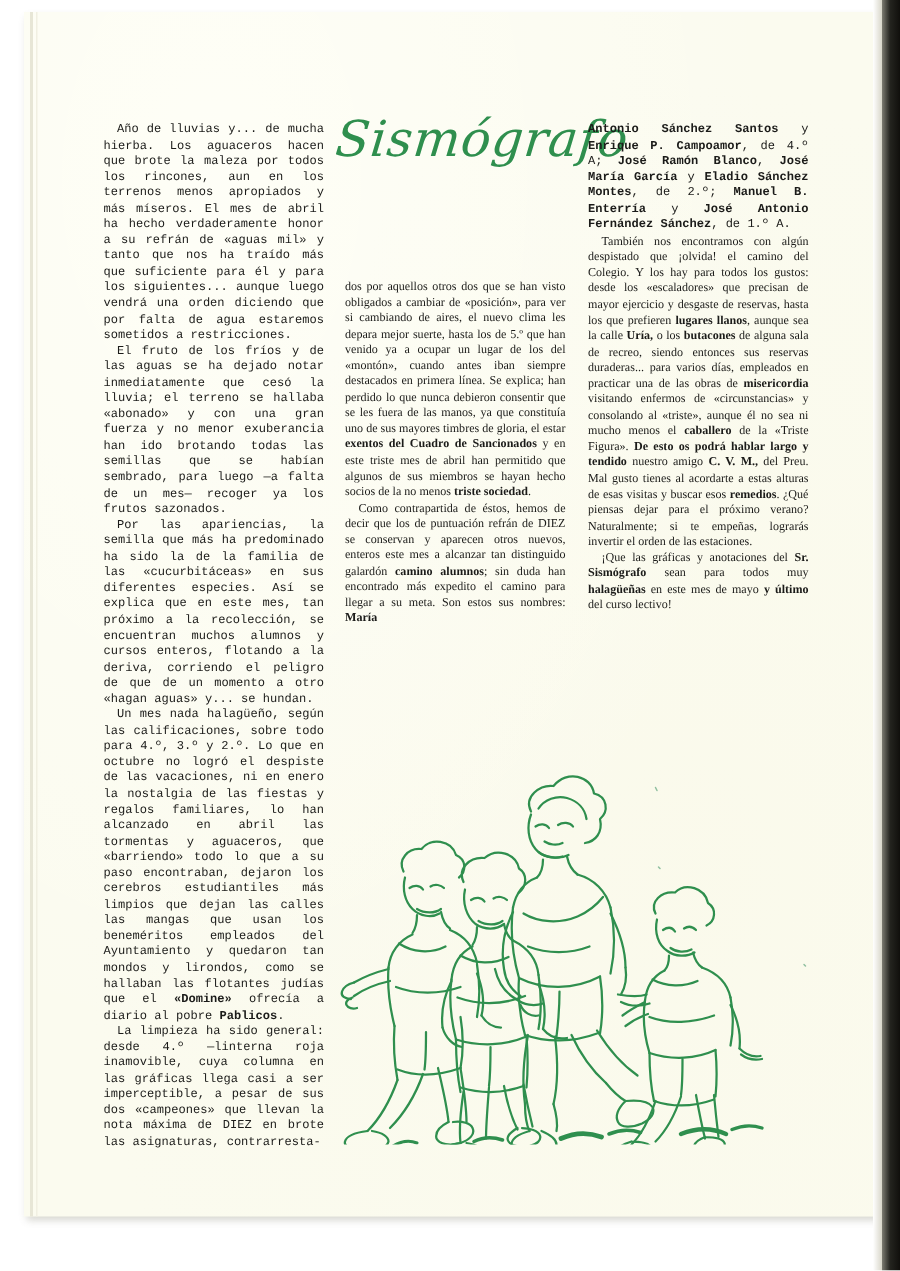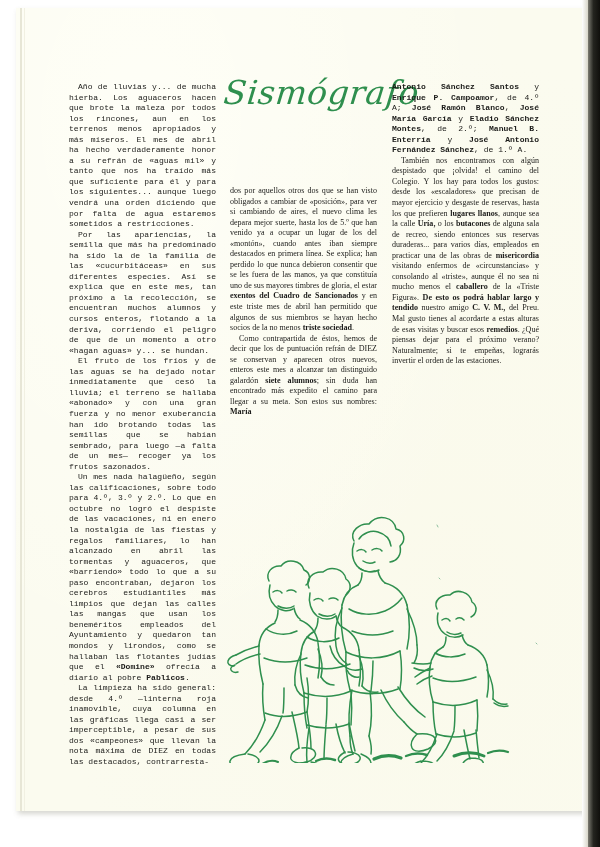--- a/index.html
+++ b/index.html
@@ -154,51 +154,54 @@
 
   <div class="page">
     <div class="paper-tone"></div>
     <div class="page-binding"></div>
     <div class="page-binding2"></div>
 
     <div class="columns">
 
       <div class="col col-1">
         <p>Año de lluvias y... de mucha hierba. Los aguaceros hacen que brote la maleza por todos los rincones, aun en los terrenos menos apropiados y más míseros. El mes de abril ha hecho verdaderamente honor a su refrán de «aguas mil» y tanto que nos ha traído más que suficiente para él y para los siguientes... aunque luego vendrá una orden diciendo que por falta de agua estaremos sometidos a restricciones.</p>
+        <p>El fruto de los fríos y de las aguas se ha dejado notar inmediatamente que cesó la lluvia; el terreno se hallaba «abonado» y con una gran fuerza y no menor exuberancia han ido brotando todas las semillas que se habían sembrado, para luego —a falta de un mes— recoger ya los frutos sazonados.</p>
         <p>Por las apariencias, la semilla que más ha predominado ha sido la de la familia de las «cucurbitáceas» en sus diferentes especies. Así se explica que en este mes, tan próximo a la recolección, se encuentran muchos alumnos y cursos enteros, flotando a la deriva, corriendo el peligro de que de un momento a otro «hagan aguas» y... se hundan.</p>
-        <p>El fruto de los fríos y de las aguas se ha dejado notar inmediatamente que cesó la lluvia; el terreno se hallaba «abonado» y con una gran fuerza y no menor exuberancia han ido brotando todas las semillas que se habían sembrado, para luego —a falta de un mes— recoger ya los frutos sazonados.</p>
         <p>
           <span>Un mes nada halagüeño, según las calificaciones, sobre todo para 4.º, 3.º y 2.º. Lo que en octubre no logró el despiste de las vacaciones, ni en enero la nostalgia de las fiestas y regalos familiares, lo han alcanzado en abril las tormentas y aguaceros, que «barriendo» todo lo que a su paso encontraban, dejaron los cerebros estudiantiles más limpios que dejan las calles las mangas que usan los beneméritos empleados del Ayuntamiento y quedaron tan mondos y lirondos, como se hallaban las flotantes judías que el </span><b>«Domine»</b><span> ofrecía a diario al pobre </span><b>Pablicos</b><span>.</span>
         </p>
         <p>
-          <span>La limpieza ha sido general: desde 4.º —linterna roja inamovible, cuya columna en las gráficas llega casi a ser imperceptible, a pesar de sus dos «campeones» que llevan la nota máxima de </span><span>DIEZ</span><span> en todas las destacados, contrarresta-</span>
+          <span>La limpieza ha sido general: desde 4.º —linterna roja inamovible, cuya columna en las gráficas llega casi a ser imperceptible, a pesar de sus dos «campeones» que llevan la nota máxima de </span><span>DIEZ</span><span> en brote las asignaturas, contrarresta-</span>
         </p>
       </div>
 
       <div class="col col-2">
         <div class="title-area">
           <div class="masthead">
             <div class="masthead-text">Sismógrafo</div>
           </div>
         </div>
 
         <p class="noindent">
           <span>dos por aquellos otros dos que se han visto obligados a cambiar de «posición», para ver si cambiando de aires, el nuevo clima les depara mejor suerte, hasta los de 5.º que han venido ya a ocupar un lugar de los del «montón», cuando antes iban siempre destacados en primera línea. Se explica; han perdido lo que nunca debieron consentir que se les fuera de las manos, ya que constituía uno de sus mayores timbres de gloria, el estar </span><b>exentos del Cuadro de Sancionados</b><span> y en este triste mes de abril han permitido que algunos de sus miembros se hayan hecho socios de la no menos </span><b>triste sociedad</b><span>.</span>
         </p>
         <p>
-          <span>Como contrapartida de éstos, hemos de decir que los de puntuación refrán de </span><span>DIEZ</span><span> se conservan y aparecen otros nuevos, enteros este mes a alcanzar tan distinguido galardón </span><b>siete alumnos</b><span>; sin duda han encontrado más expedito el camino para llegar a su meta. Son estos sus nombres: </span><b>María</b>
+          <span>Como contrapartida de éstos, hemos de decir que los de puntuación refrán de </span><span>DIEZ</span><span> se conservan y aparecen otros nuevos, enteros este mes a alcanzar tan distinguido galardón </span><b>camino alumnos</b><span>; sin duda han encontrado más expedito el camino para llegar a su meta. Son estos sus nombres: </span><b>María</b>
         </p>
       </div>
 
       <div class="col col-3">
         <p class="noindent lead-names">
           <b>Antonio Sánchez Santos</b><span> y </span><b>Enrique P. Campoamor</b><span>, de </span><span>4.º A</span><span>; </span><b>José Ramón Blanco</b><span>, </span><b>José María García</b><span> y </span><b>Eladio Sánchez Montes</b><span>, de </span><span>2.º</span><span>; </span><b>Manuel B. Enterría</b><span> y </span><b>José Antonio Fernández Sánchez</b><span>, de </span><span>1.º A</span><span>.</span>
         </p>
         <p>
           <span>También nos encontramos con algún despistado que ¡olvida! el camino del Colegio. Y los hay para todos los gustos: desde los «escaladores» que precisan de mayor ejercicio y desgaste de reservas, hasta los que prefieren </span><b>lugares llanos</b><span>, aunque sea la calle </span><b>Uría,</b><span> o los </span><b>butacones</b><span> de alguna sala de recreo, siendo entonces sus reservas duraderas... para varios días, empleados en practicar una de las obras de </span><b>misericordia</b><span> visitando enfermos de «circunstancias» y consolando al «triste», aunque él no sea ni mucho menos el </span><b>caballero</b><span> de la «Triste Figura». </span><b>De esto os podrá hablar largo y tendido</b><span> nuestro amigo </span><b>C. V. M.,</b><span> del Preu. Mal gusto tienes al acordarte a estas alturas de esas visitas y buscar esos </span><b>remedios</b><span>. ¿Qué piensas dejar para el próximo verano? Naturalmente; si te empeñas, lograrás invertir el orden de las estaciones.</span>
+        </p>
+        <p>
+          <span>¡Que las gráficas y anotaciones del </span><b>Sr. Sismógrafo</b><span> sean para todos muy </span><b>halagüeñas</b><span> en este mes de mayo </span><b>y último</b><span> del curso lectivo!</span>
         </p>
       </div>
 
     </div>
 
     <div class="illustration">
       <svg viewBox="0 0 330 250" xmlns="http://www.w3.org/2000/svg" fill="none" stroke="#2f8f4e" stroke-width="1.5" stroke-linecap="round" stroke-linejoin="round">
 
         <g>
 

